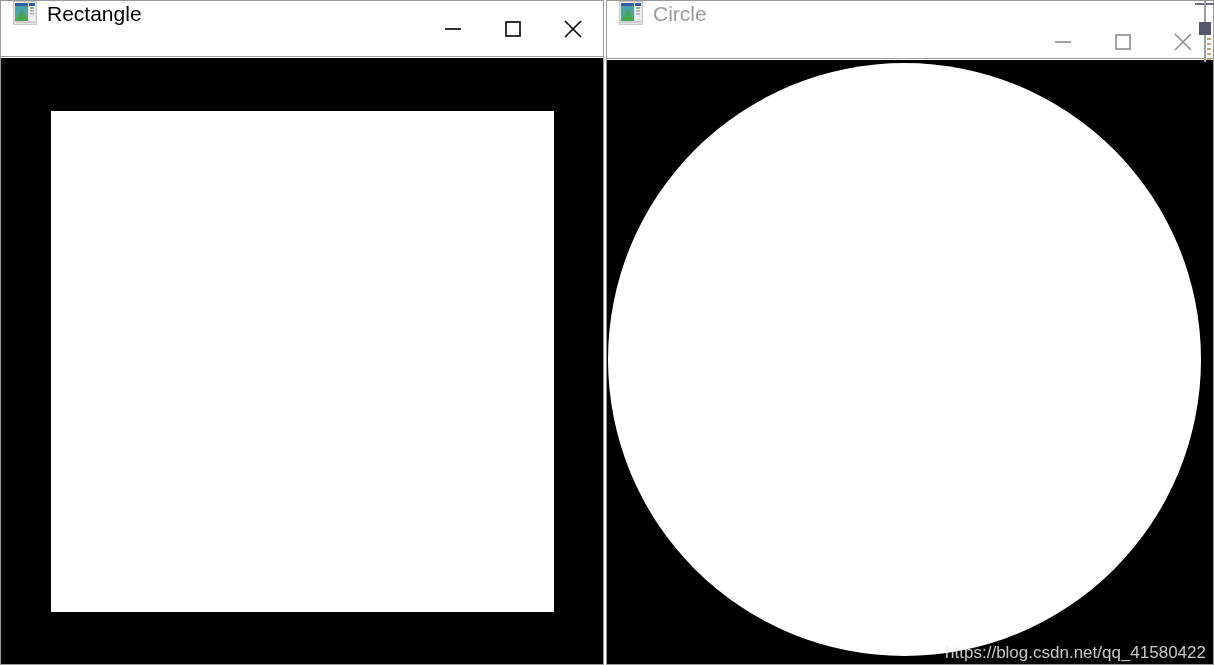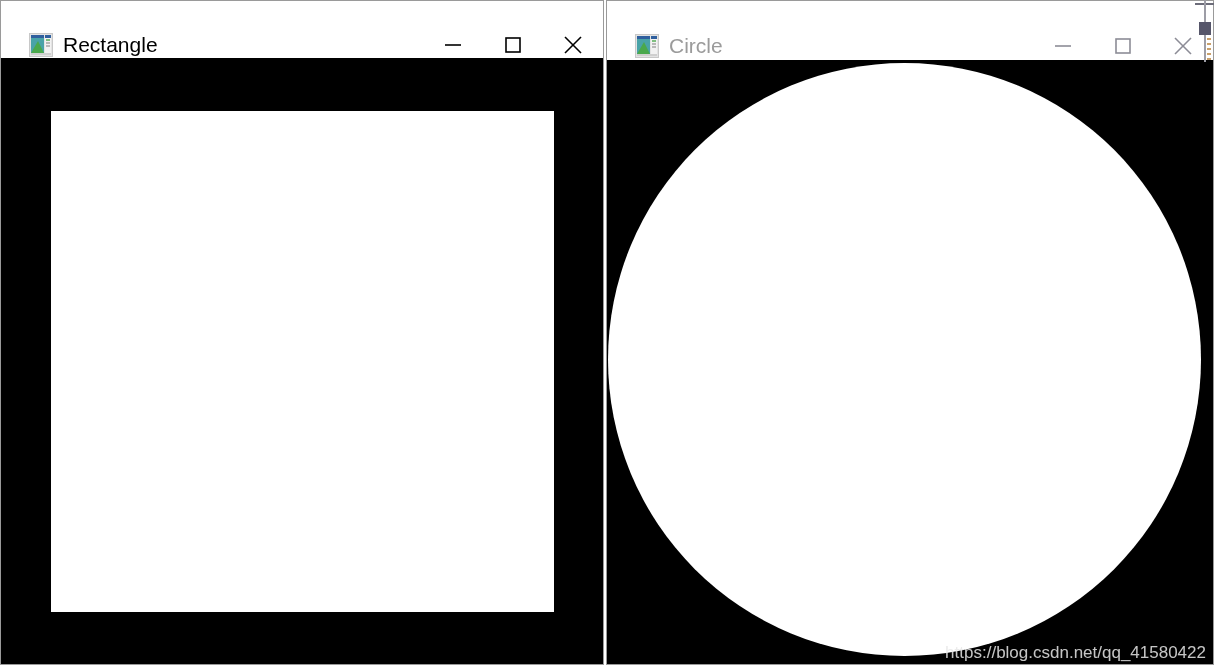--- a/index.html
+++ b/index.html
@@ -18,27 +18,26 @@
   
   .window {
     position: absolute;
     box-sizing: border-box;
     background: #ffffff;
     border: 1px solid #9a9a9a;
   }
   .titlebar {
     position: absolute;
     left: 0;
-    top: 16px;
+    top: 0;
     right: 0;
     display: flex;
-    align-items: center;
+    align-items: flex-start;
     background: #ffffff;
     box-sizing: border-box;
-    padding-left: 16px;
   }
   .title-left {
     display: flex;
     align-items: center;
     flex: 0 0 auto;
     padding-left: 12px;
   }
   .app-icon {
     width: 24px;
     height: 24px;
@@ -195,21 +194,21 @@
     </div>
   </div>
 
   <div class="canvas" style="top:57px;">
     <div class="shape-rect" style="left:50px; top:53px; width:503px; height:501px;"></div>
   </div>
 </div>
 
 <div class="window" id="win-circle" style="left:606px; top:0px; width:608px; height:665px;">
 
-  <div class="titlebar" style="height:58px; border-bottom:1px solid #9a9a9a;">
+  <div class="titlebar" style="height:58px; border-bottom:1px solid #9a9a9a;flex-direction:column;">
 
     <div class="title-left">
       <span class="app-icon">
         <svg width="24" height="24" viewBox="0 0 24 24" xmlns="http://www.w3.org/2000/svg">
           <rect x="0" y="0" width="24" height="24" fill="#c8c8c8"></rect>
           <rect x="1" y="1" width="22" height="22" fill="#e3e3e3"></rect>
           <rect x="2" y="2" width="13" height="3" fill="#2f5f9e"></rect>
           <rect x="2" y="5" width="13" height="15" fill="#49a3a8"></rect>
           <path d="M2 20 L9 8 L15 20 Z" fill="#4aa84c"></path>
           <rect x="16" y="2" width="6" height="3" fill="#2f5f9e"></rect>

